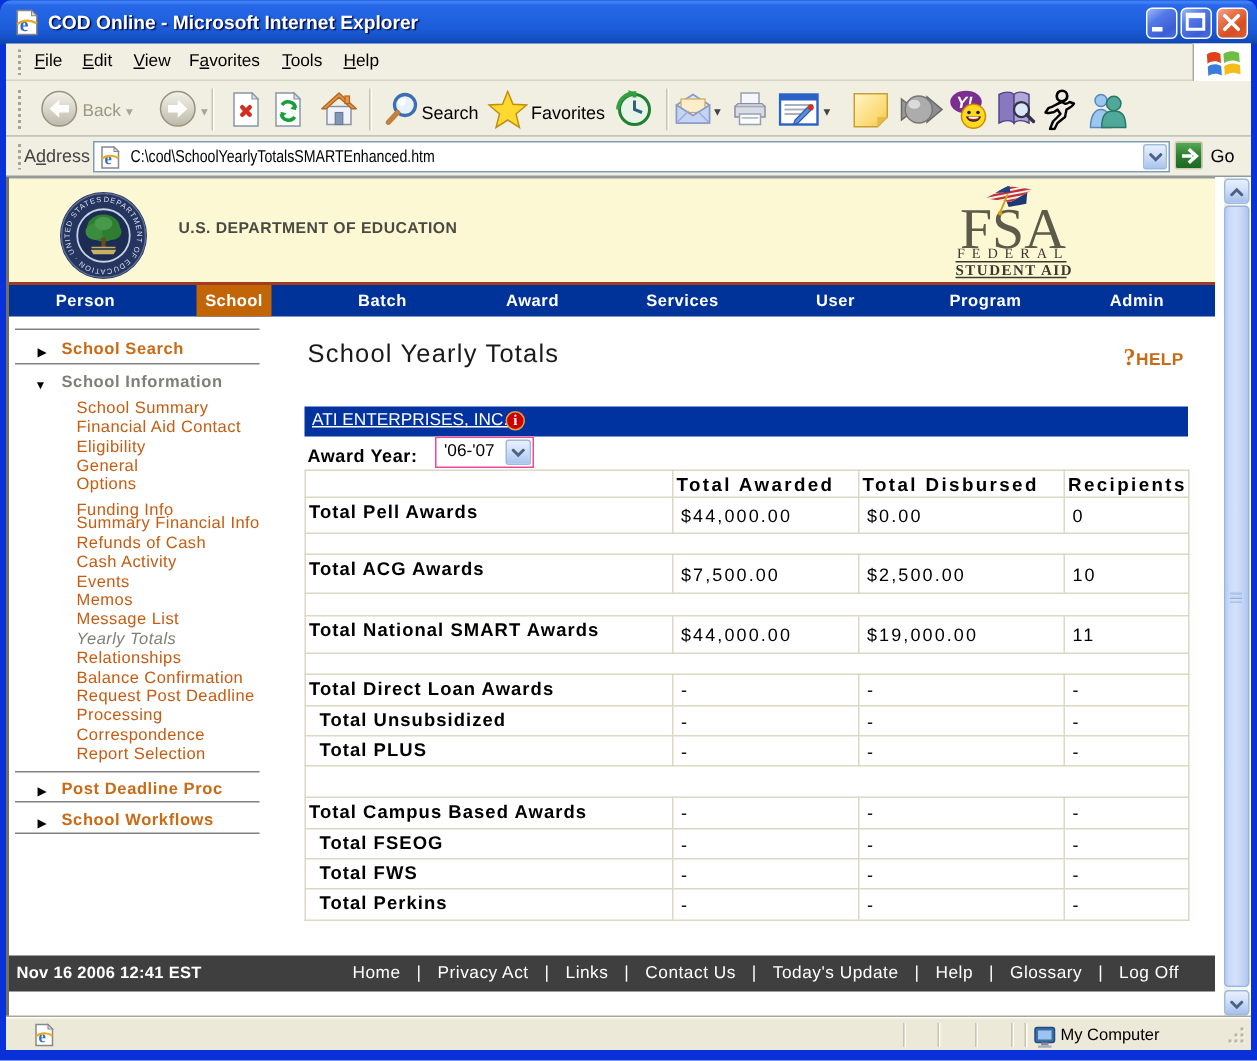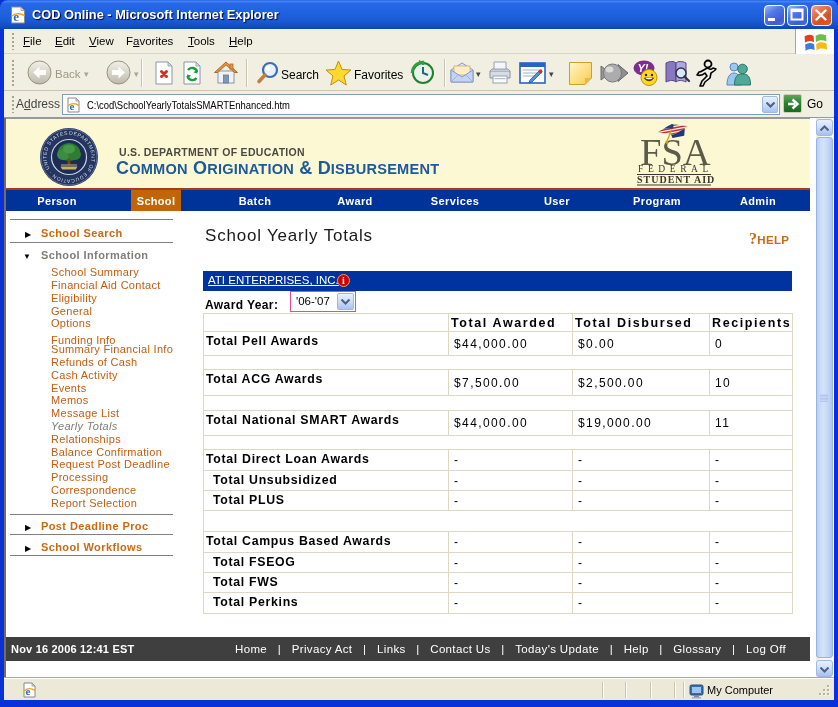--- a/index.html
+++ b/index.html
@@ -295,21 +295,20 @@
         <text font-size="5" fill="#D8DFEE" font-family="Liberation Sans" letter-spacing="0.6"><textPath href="#arcp">DEPARTMENT OF EDUCATION · UNITED STATES OF AMERICA</textPath></text>
         <ellipse cx="30" cy="25" rx="11" ry="9" fill="#2E7D32"></ellipse>
         <ellipse cx="24.5" cy="27.5" rx="6.5" ry="5.5" fill="#3C8C3F"></ellipse>
         <ellipse cx="35.5" cy="27.5" rx="6.5" ry="5.5" fill="#2E7D32"></ellipse>
         <ellipse cx="30" cy="22" rx="6" ry="4.5" fill="#48984A"></ellipse>
         <rect x="28.6" y="31.5" width="2.8" height="6.5" fill="#6B4A1F"></rect>
         <path d="M21.5 39.5 L38.5 39.5 L36.8 42.5 L23.2 42.5 Z" fill="#C8B060"></path>
         <path d="M22 38 L38 38" stroke="#C8B060" stroke-width="1"></path>
       </svg>
       <div style="position:absolute;left:113px;top:27px;font-size:10.5px;font-weight:bold;color:#4A4A42;letter-spacing:0.3px;">U.S. DEPARTMENT OF EDUCATION</div>
-      <div style="position:absolute;left:110px;top:39px;font-size:18px;font-weight:bold;color:#1C5A99;letter-spacing:0.2px;">C<span style="font-size:14.6px;">OMMON</span> O<span style="font-size:14.6px;">RIGINATION</span> &amp; D<span style="font-size:14.6px;">ISBURSEMENT</span></div>
       <div id="fsalogo">
         <svg width="90" height="64" viewBox="0 0 90 64" style="position:absolute;left:0;top:0;">
           <text x="4" y="43" font-family="Liberation Serif" font-size="38.5" fill="#5C5B49">FSA</text>
           <defs>
               <clipPath id="capc">
                 <path d="M0 5.5 L16 0 L32 5.5 L16 11 Z"></path>
               </clipPath>
             </defs>
           <g transform="translate(20,5) rotate(-11)">
             <path d="M13 8 L28 7 L26 14 L14 14 Z" fill="#1E3A74"></path>

